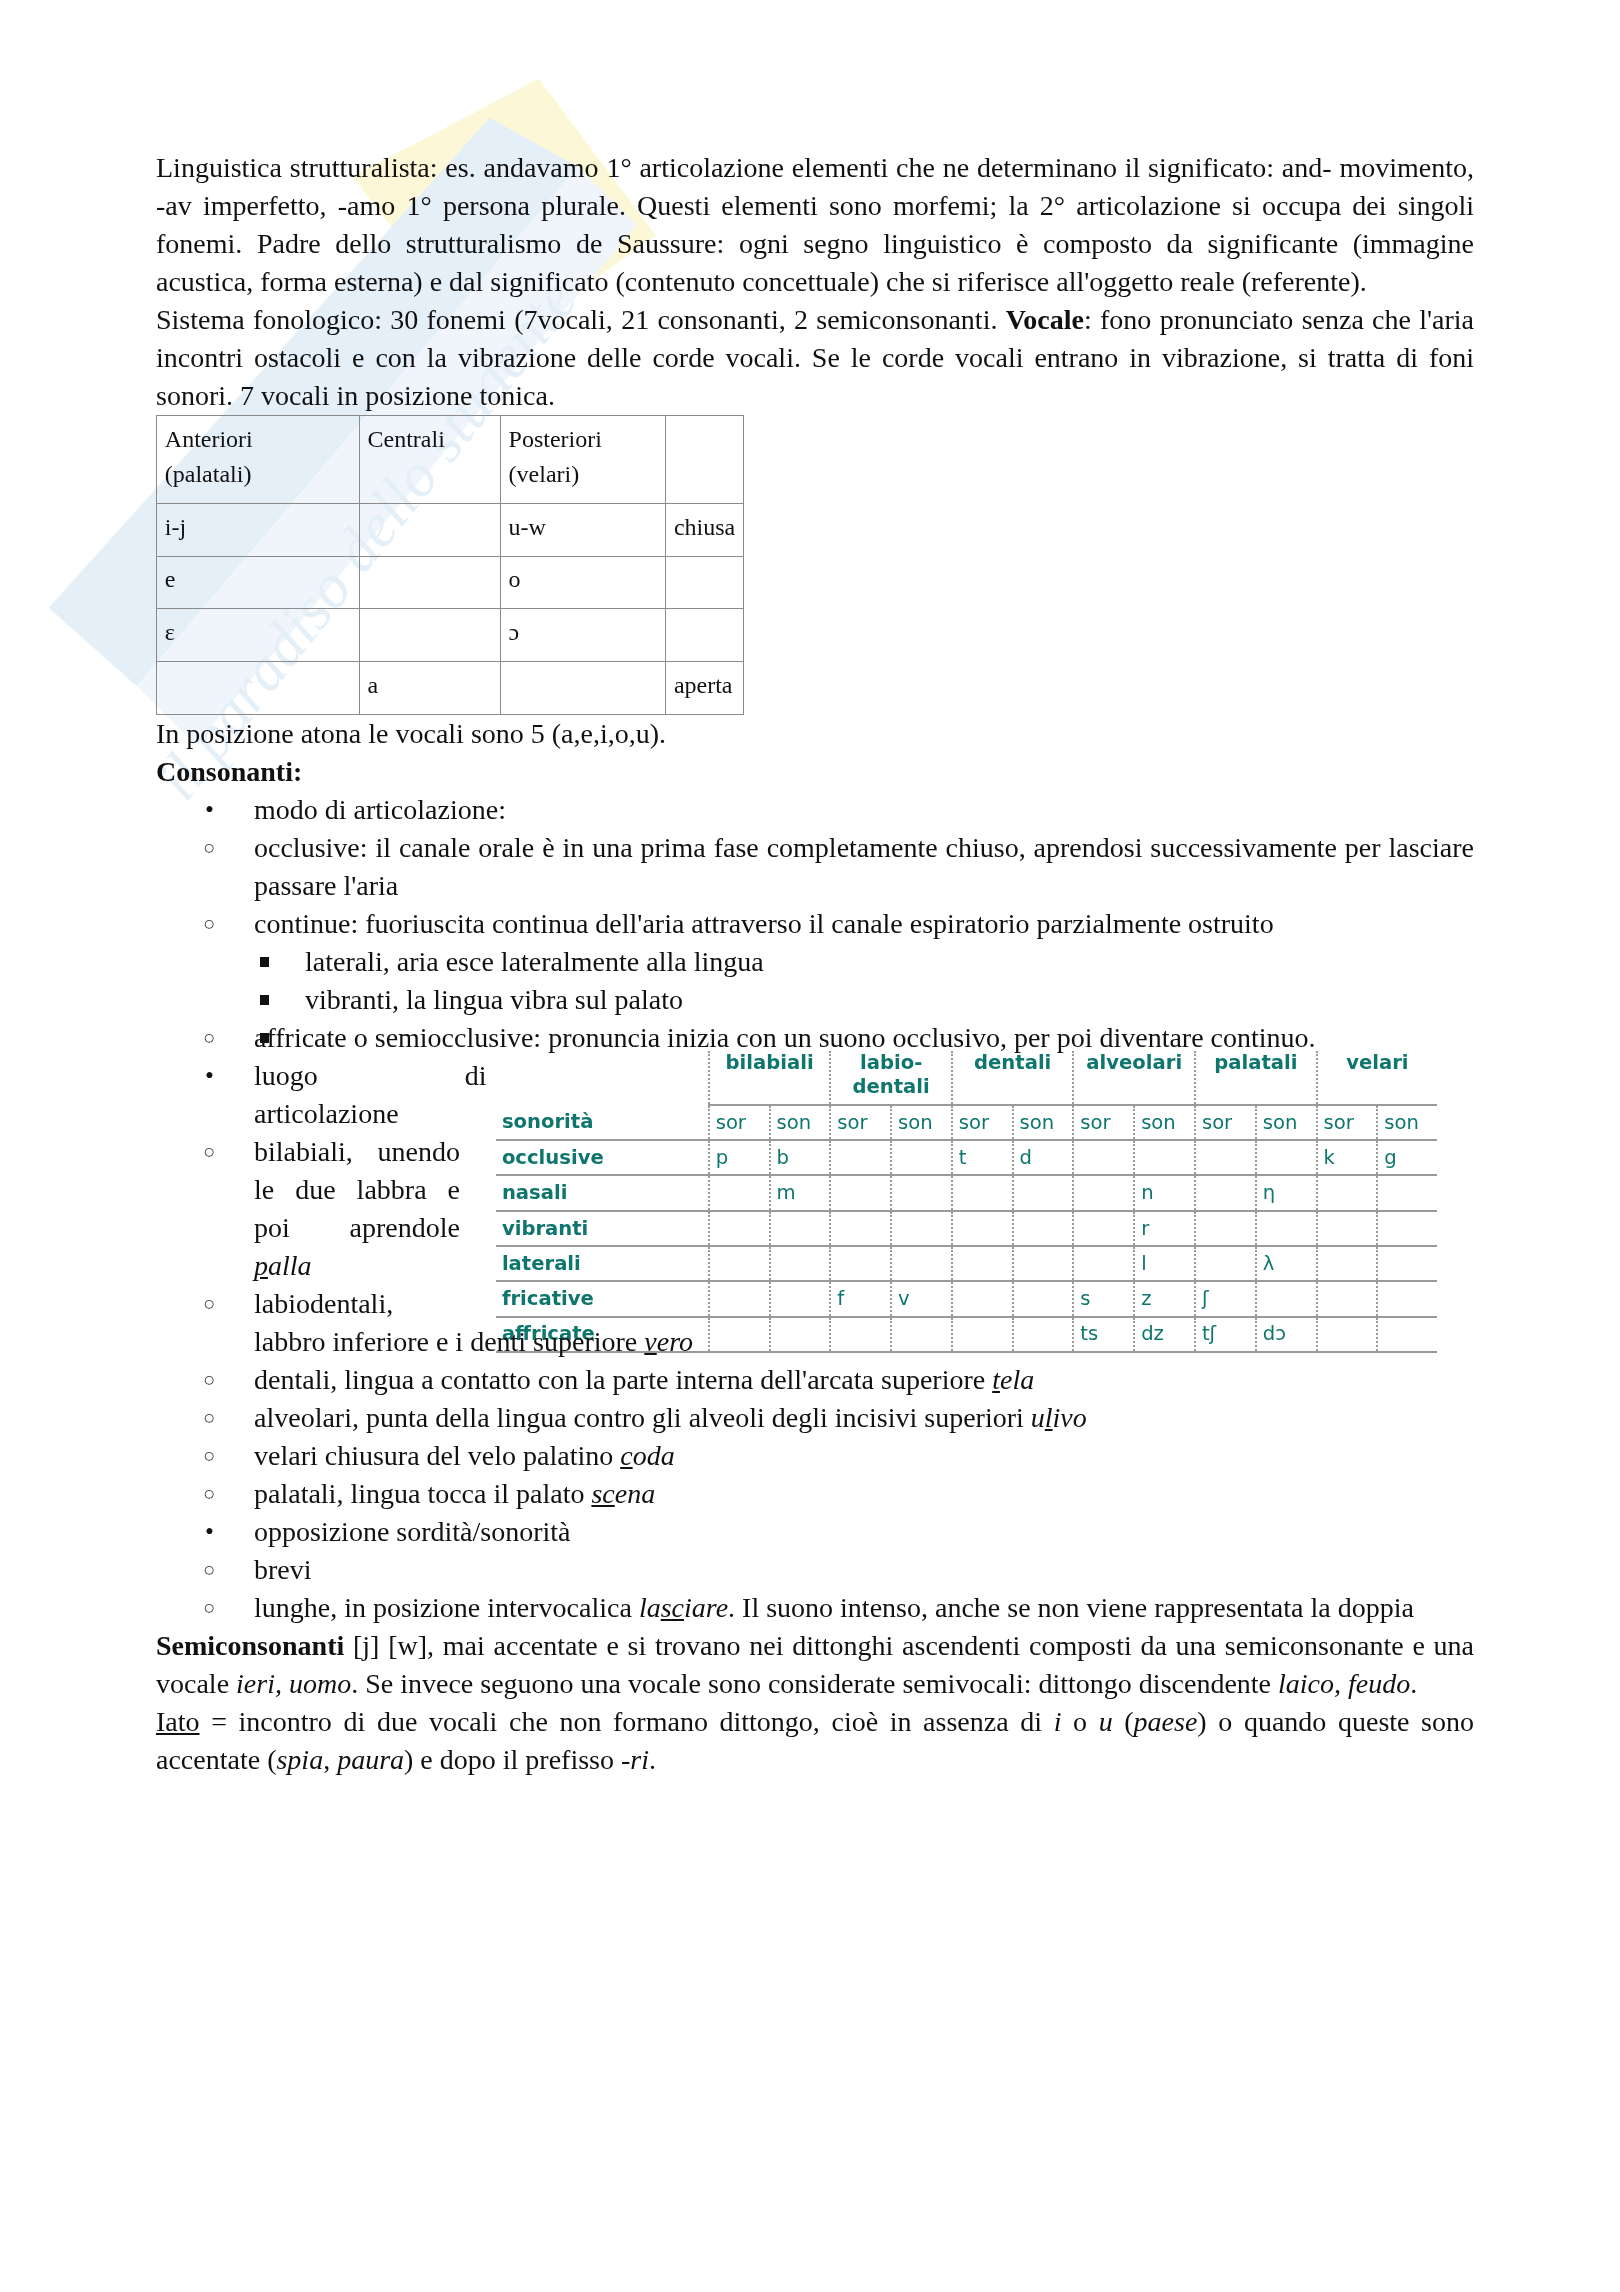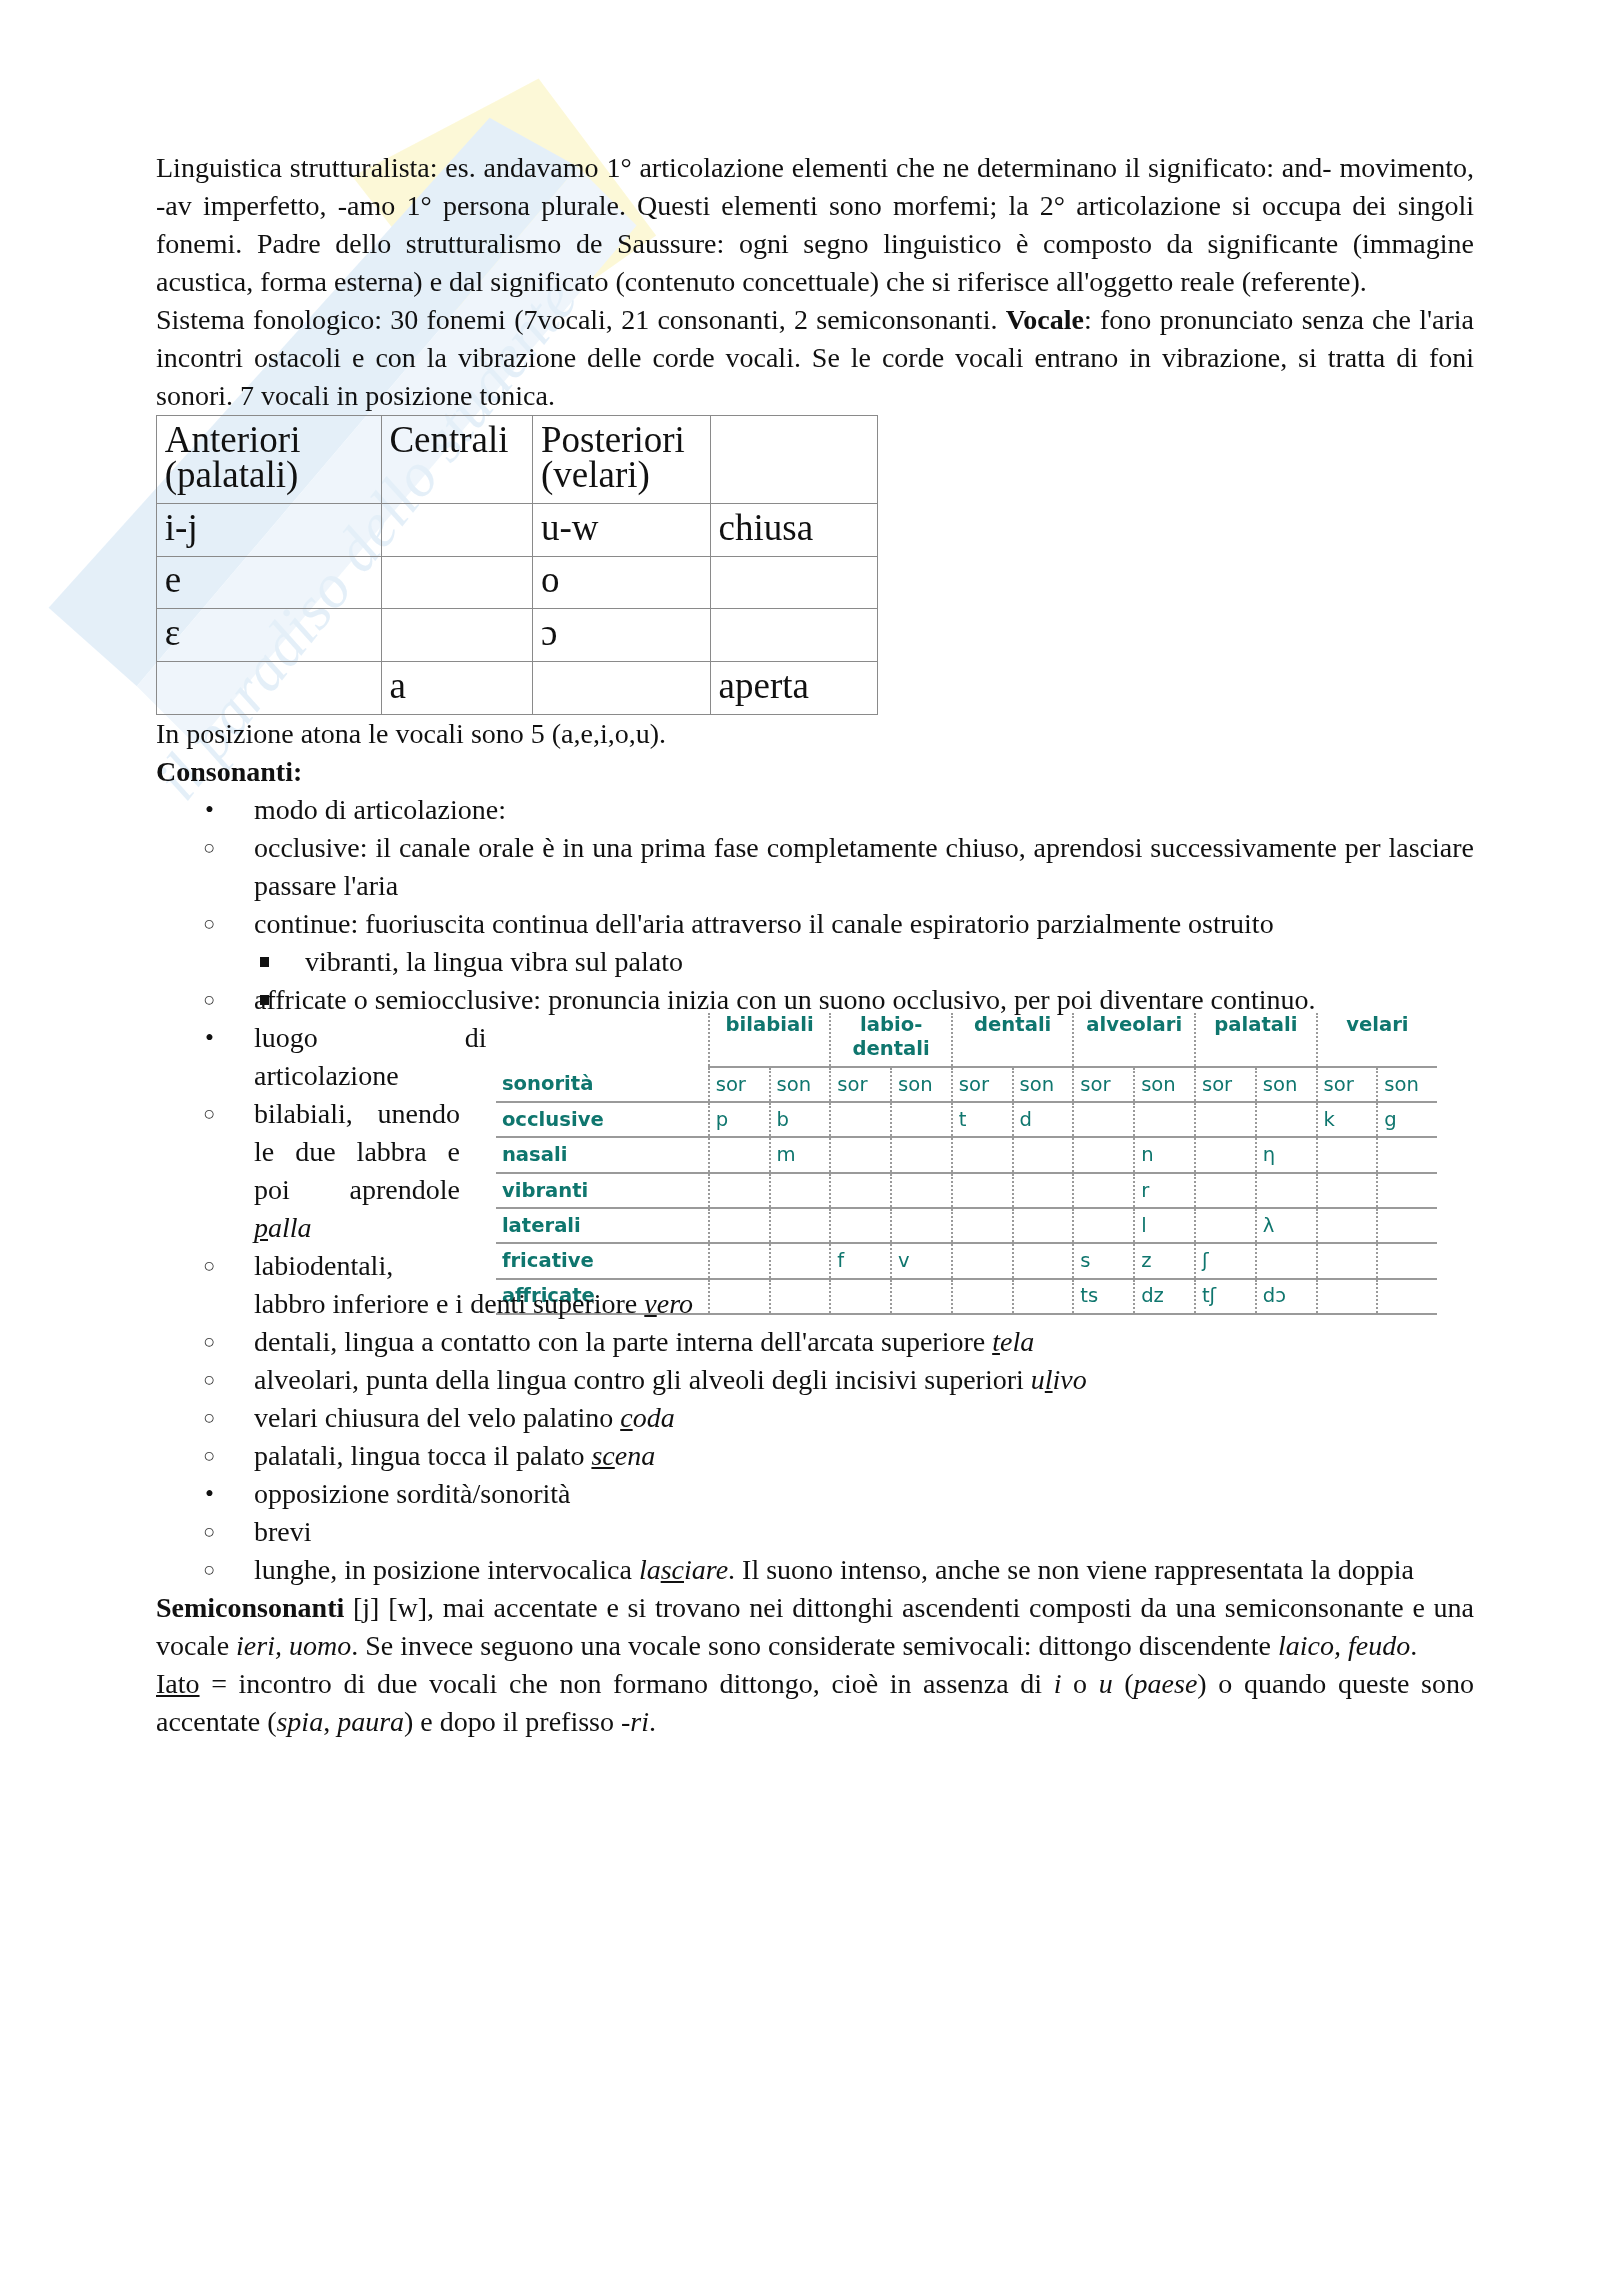--- a/index.html
+++ b/index.html
@@ -16,22 +16,22 @@
       position: absolute; left: 156px; top: 149px; width: 1318px; z-index: 1;
       font-size: 28px; line-height: 38px;
     }
     p { margin: 0; text-align: justify; }
     .just-last { text-align: justify; text-align-last: left; }
     b { font-weight: bold; }
     i { font-style: italic; }
     u { text-decoration: underline; }
 
     table.vowels {
-      border-collapse: collapse; margin: 0; width: 722px;
-      font-size: 37px; line-height: 35px;
+      border-collapse: collapse; margin: 0; width: 588px;
+      font-size: 24px; line-height: 35px;
     }
     table.vowels td {
       border: 1.5px solid #8a8a8a; vertical-align: top;
       padding: 5.9px 7.8px 4.9px 7.8px; height: 41px;
     }
     table.vowels tr.hdr td { height: 76px; }
     table.vowels td.c0 { width: 208px; }
     table.vowels td.c1 { width: 135px; }
     table.vowels td.c2 { width: 161px; }
 
@@ -137,20 +137,21 @@
       <span>modo di articolazione:</span>
       <ul class="l2">
         <li>
           <span class="bullet">○</span>
           <p class="just-last">occlusive: il canale orale è in una prima fase completamente chiuso, aprendosi successivamente per lasciare passare l'aria</p>
         </li>
         <li>
           <span class="bullet">○</span>
           <p class="just-last">continue: fuoriuscita continua dell'aria attraverso il canale espiratorio parzialmente ostruito</p>
           <ul class="l3">
+            <li><span class="bullet"></span><span>laterali, aria esce lateralmente alla lingua</span></li>
             <li><span class="bullet"></span><span>vibranti, la lingua vibra sul palato</span></li>
             <li><span class="bullet"></span></li>
           </ul>
         </li>
         <li>
           <span class="bullet">○</span>
           <p class="just-last">affricate o semiocclusive: pronuncia inizia con un suono occlusivo, per poi diventare continuo.</p>
         </li>
       </ul>
     </li>

